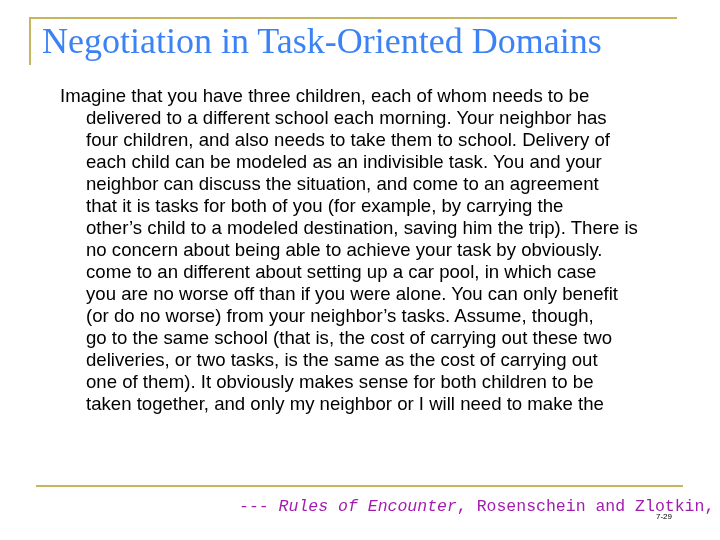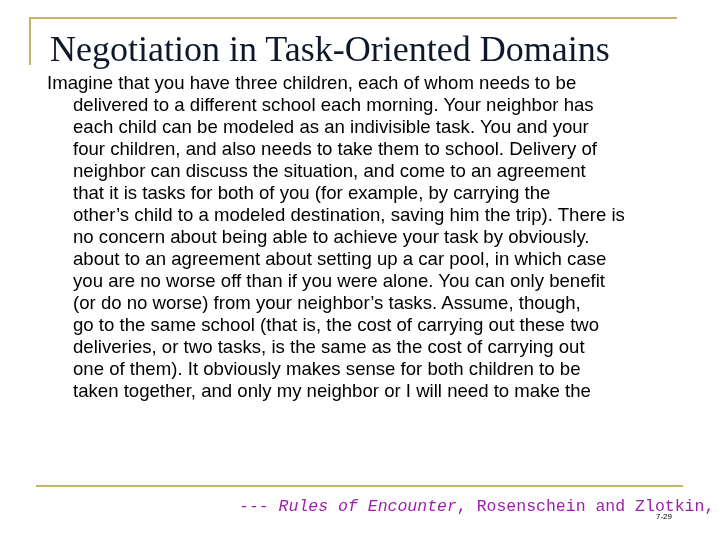--- a/index.html
+++ b/index.html
@@ -26,34 +26,34 @@
       left: 29px;
       top: 17px;
       width: 2px;
       height: 48px;
       background: #C8B560;
     }
     .slide-title {
       position: absolute;
       left: 42px;
       top: 19px;
-      margin: 8px;
+      margin: 0;
       font-family: "Liberation Serif", "DejaVu Serif", serif;
       font-weight: normal;
       font-size: 36px;
       line-height: 44px;
-      color: #0f172a;
+      color: #3b82f6;
       white-space: nowrap;
     }
     .body-text {
       position: absolute;
       left: 44px;
       top: 69px;
       width: 620px;
-      margin: 3px;
+      margin: 16px;
       font-family: "Liberation Sans", "DejaVu Sans", sans-serif;
       font-size: 18.6px;
       line-height: 22px;
       color: #000000;
     }
     .body-line {
       display: block;
       white-space: nowrap;
     }
     .body-line.indent {
@@ -95,27 +95,27 @@
 <body>
 
 <div class="frame-top"></div>
 <div class="frame-left"></div>
 
 <h1 class="slide-title">Negotiation in Task-Oriented Domains</h1>
 
 <div class="body-text">
   <span class="body-line">Imagine that you have three children, each of whom needs to be</span>
   <span class="body-line indent">delivered to a different school each morning. Your neighbor has</span>
+  <span class="body-line indent">four children, and also needs to take them to school. Delivery of</span>
   <span class="body-line indent">each child can be modeled as an indivisible task. You and your</span>
-  <span class="body-line indent">four children, and also needs to take them to school. Delivery of</span>
   <span class="body-line indent">neighbor can discuss the situation, and come to an agreement</span>
   <span class="body-line indent">that it is tasks for both of you (for example, by carrying the</span>
   <span class="body-line indent">other’s child to a modeled destination, saving him the trip). There is</span>
   <span class="body-line indent">no concern about being able to achieve your task by obviously.</span>
-  <span class="body-line indent">about to an agreement about setting up a car pool, in which case</span>
+  <span class="body-line indent">come to an different about setting up a car pool, in which case</span>
   <span class="body-line indent">you are no worse off than if you were alone. You can only benefit</span>
   <span class="body-line indent">(or do no worse) from your neighbor’s tasks. Assume, though,</span>
   <span class="body-line indent">go to the same school (that is, the cost of carrying out these two</span>
   <span class="body-line indent">deliveries, or two tasks, is the same as the cost of carrying out</span>
   <span class="body-line indent">one of them). It obviously makes sense for both children to be</span>
   <span class="body-line indent">taken together, and only my neighbor or I will need to make the</span>
 </div>
 
 <div class="frame-bottom"></div>
 

